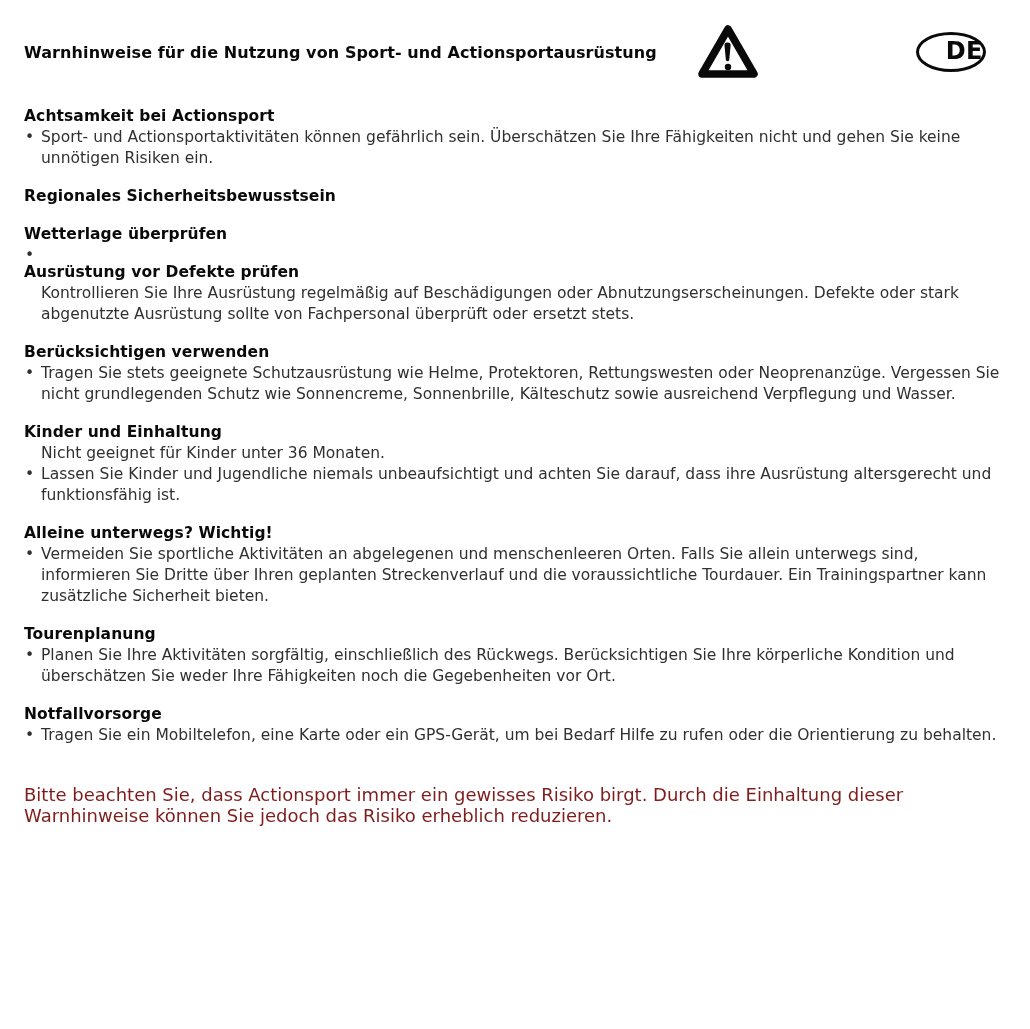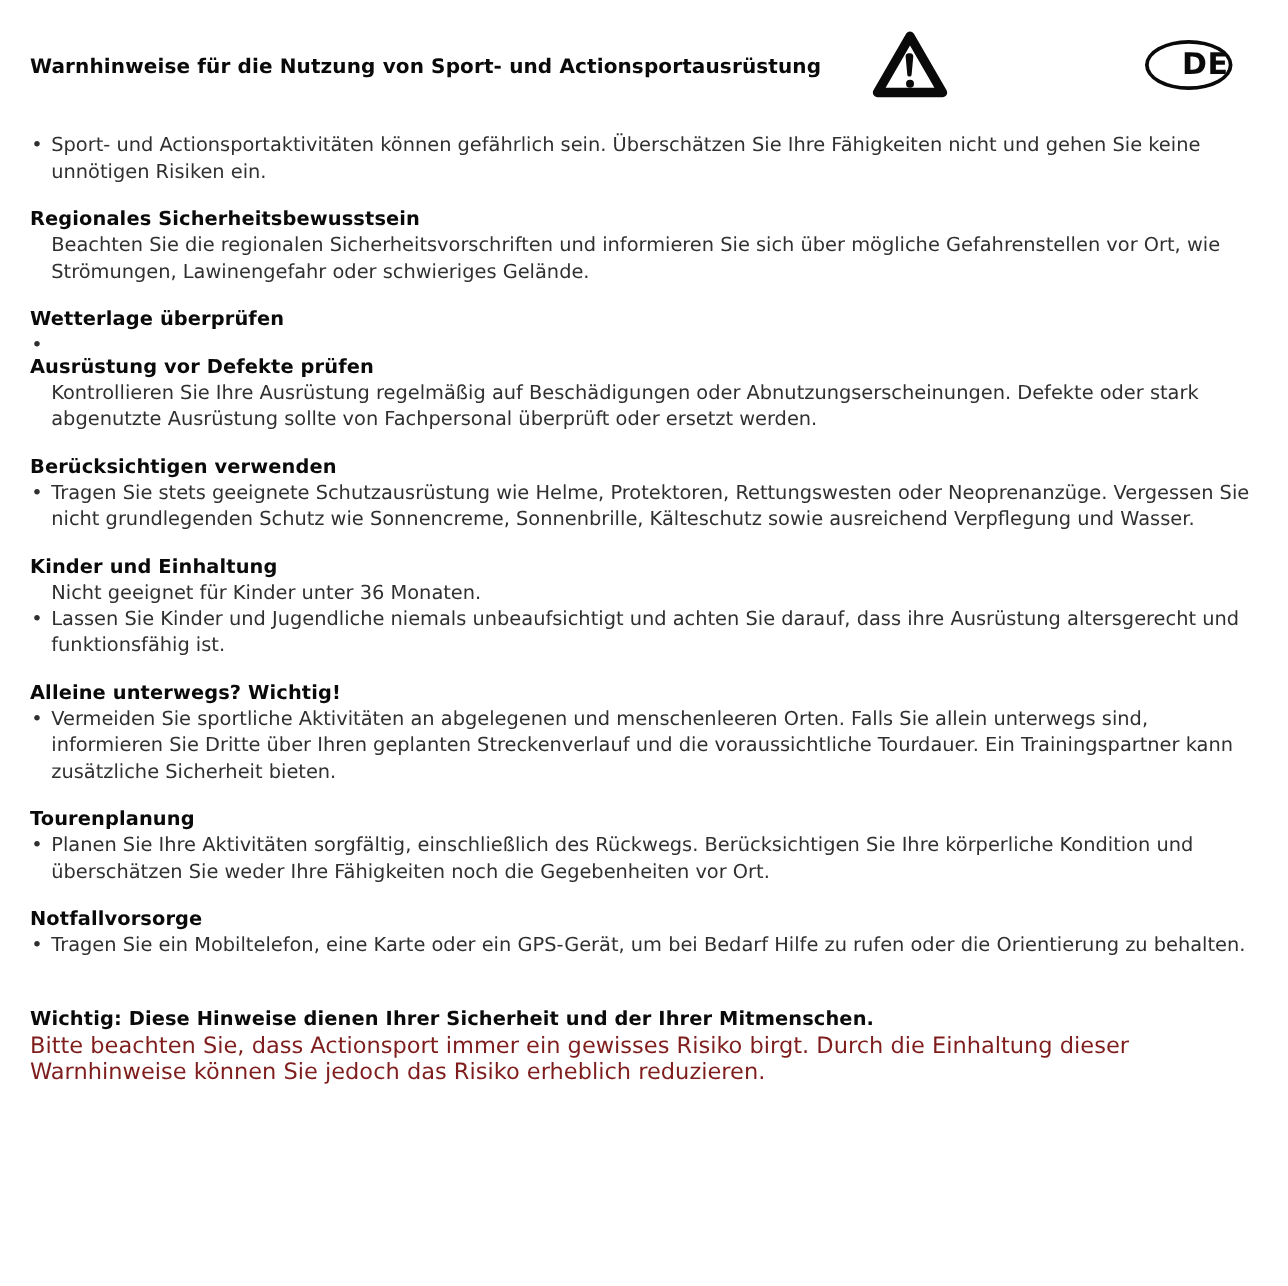--- a/index.html
+++ b/index.html
@@ -110,43 +110,41 @@
       </svg>
     </span>
     <span class="spacer"></span>
     <span class="lang-badge">
       <span>DE</span>
     </span>
   </div>
 
   <div class="sections">
     <div class="section">
+      <div class="section-heading">Achtsamkeit bei Actionsport</div>
       <div class="section-items">
           <div class="item"><span class="bullet">•</span><span>Sport- und Actionsportaktivitäten können gefährlich sein. Überschätzen Sie Ihre Fähigkeiten nicht und gehen Sie keine unnötigen Risiken ein.</span></div>
         </div>
     </div>
 
     <div class="section">
       <div class="section-heading">Regionales Sicherheitsbewusstsein</div>
-      <div class="section-items">
-          <div class="item"><span>Beachten Sie die regionalen Sicherheitsvorschriften und informieren Sie sich über mögliche Gefahrenstellen vor Ort, wie Strömungen, Lawinengefahr oder schwieriges Gelände.</span></div>
-        </div>
     </div>
 
     <div class="section">
       <div class="section-heading">Wetterlage überprüfen</div>
       <div class="section-items">
           <div class="item"><span class="bullet">•</span></div>
         </div>
     </div>
 
     <div class="section">
       <div class="section-heading">Ausrüstung vor Defekte prüfen</div>
       <div class="section-items">
-          <div class="item"><span>Kontrollieren Sie Ihre Ausrüstung regelmäßig auf Beschädigungen oder Abnutzungserscheinungen. Defekte oder stark abgenutzte Ausrüstung sollte von Fachpersonal überprüft oder ersetzt werden.</span></div>
+          <div class="item"><span>Kontrollieren Sie Ihre Ausrüstung regelmäßig auf Beschädigungen oder Abnutzungserscheinungen. Defekte oder stark abgenutzte Ausrüstung sollte von Fachpersonal überprüft oder ersetzt stets.</span></div>
         </div>
     </div>
 
     <div class="section">
       <div class="section-heading">Berücksichtigen verwenden</div>
       <div class="section-items">
           <div class="item"><span class="bullet">•</span><span>Tragen Sie stets geeignete Schutzausrüstung wie Helme, Protektoren, Rettungswesten oder Neoprenanzüge. Vergessen Sie nicht grundlegenden Schutz wie Sonnencreme, Sonnenbrille, Kälteschutz sowie ausreichend Verpflegung und Wasser.</span></div>
         </div>
     </div>
 
@@ -174,17 +172,16 @@
 
     <div class="section">
       <div class="section-heading">Notfallvorsorge</div>
       <div class="section-items">
           <div class="item"><span class="bullet">•</span><span>Tragen Sie ein Mobiltelefon, eine Karte oder ein GPS-Gerät, um bei Bedarf Hilfe zu rufen oder die Orientierung zu behalten.</span></div>
         </div>
     </div>
   </div>
 
   <div class="footer">
-    <div class="footer-bold">Wichtig: Diese Hinweise dienen Ihrer Sicherheit und der Ihrer Mitmenschen.</div>
     <div class="footer-text">Bitte beachten Sie, dass Actionsport immer ein gewisses Risiko birgt. Durch die Einhaltung dieser Warnhinweise können Sie jedoch das Risiko erheblich reduzieren.</div>
   </div>
 
 </div>
 
 </body></html>

